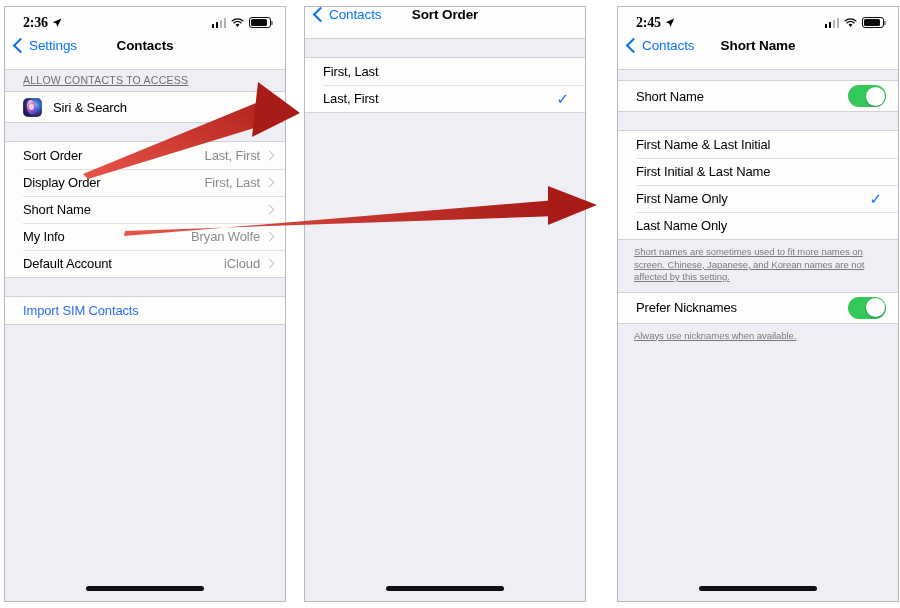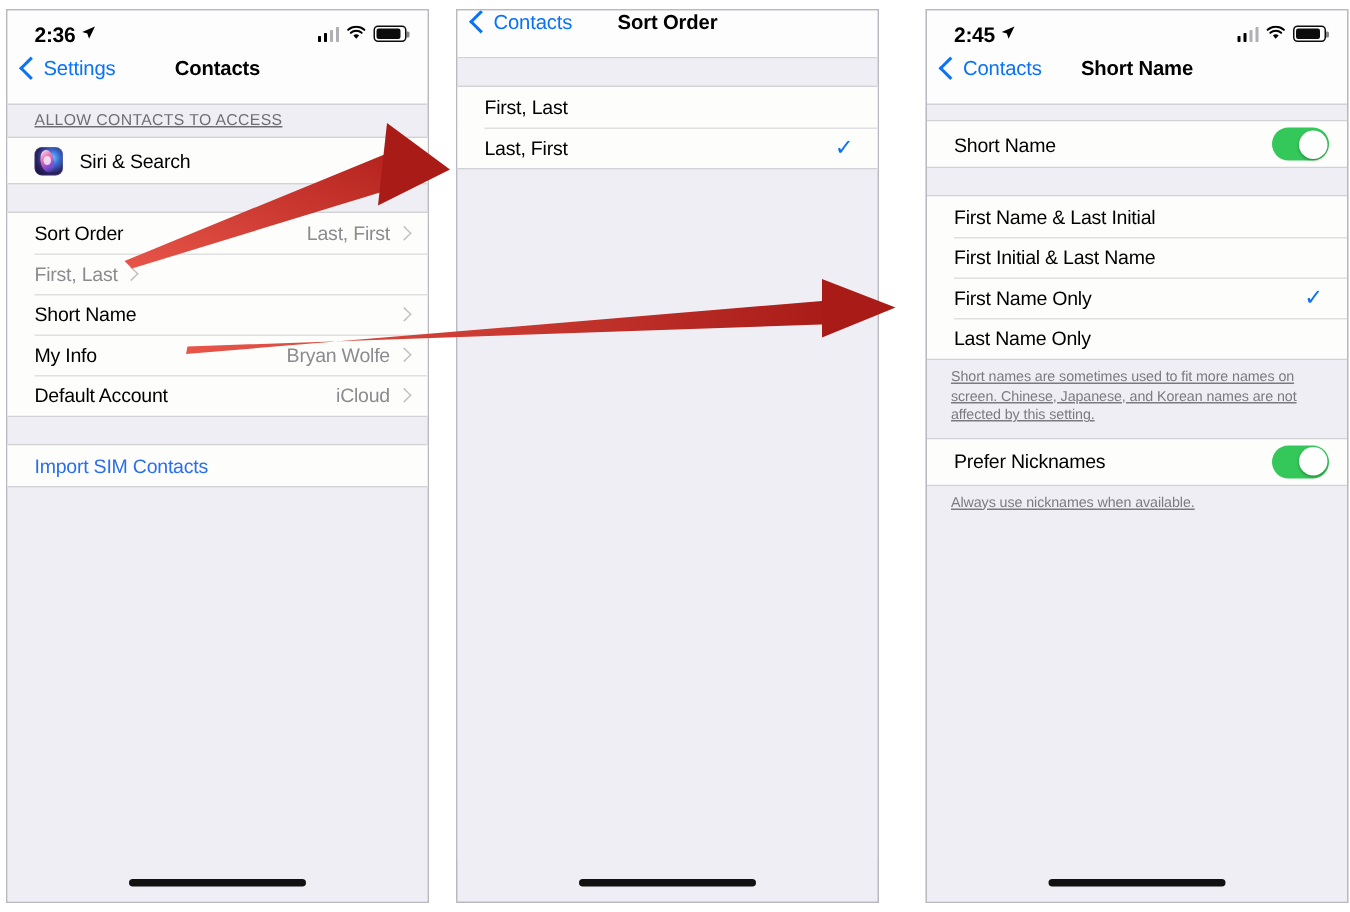--- a/index.html
+++ b/index.html
@@ -24,21 +24,21 @@
   #phone1{left:4px;}
   #phone2{left:304px;}
   #phone3{left:617px;}
 
   
   .statusbar{
     height:31px;background:#fdfdfd;
     display:flex;align-items:center;justify-content:space-between;
     padding:0 14px 0 18px;box-sizing:border-box;
   }
-  .sb-left{display:flex;align-items:center;gap:4px;}
+  .sb-left{display:flex;align-items:center;gap:4px;font-family:Liberation Serif, serif;}
   .sb-time{font-size:14px;font-weight:700;color:#000;letter-spacing:-0.2px;}
   .loc-arrow{display:inline-block;}
   .sb-right{display:flex;align-items:center;gap:5px;}
   .bars{display:flex;align-items:flex-end;gap:1.5px;height:10px;}
   .bars i{display:block;width:2.5px;background:#000;border-radius:0.5px;}
   .bars i:nth-child(1){height:4px;}
   .bars i:nth-child(2){height:6px;}
   .bars i:nth-child(3){height:8px;background:#b0b0b4;}
   .bars i:nth-child(4){height:10px;background:#b0b0b4;}
   .batt{width:22px;height:11px;border:1.2px solid #000;border-radius:3px;position:relative;box-sizing:border-box;opacity:.95;}
@@ -181,20 +181,21 @@
 
       <div class="gap"></div>
 
       <div class="section">
         <div class="row">
           <span class="row-label">Sort Order</span>
           <span class="row-value">Last, First</span>
           <span class="chev-right"></span>
         </div>
         <div class="row">
+          <span class="row-label">Display Order</span>
           <span class="row-value">First, Last</span>
           <span class="chev-right"></span>
         </div>
         <div class="row">
           <span class="row-label">Short Name</span>
           <span class="row-value"></span>
           <span class="chev-right"></span>
         </div>
         <div class="row">
           <span class="row-label">My Info</span>

